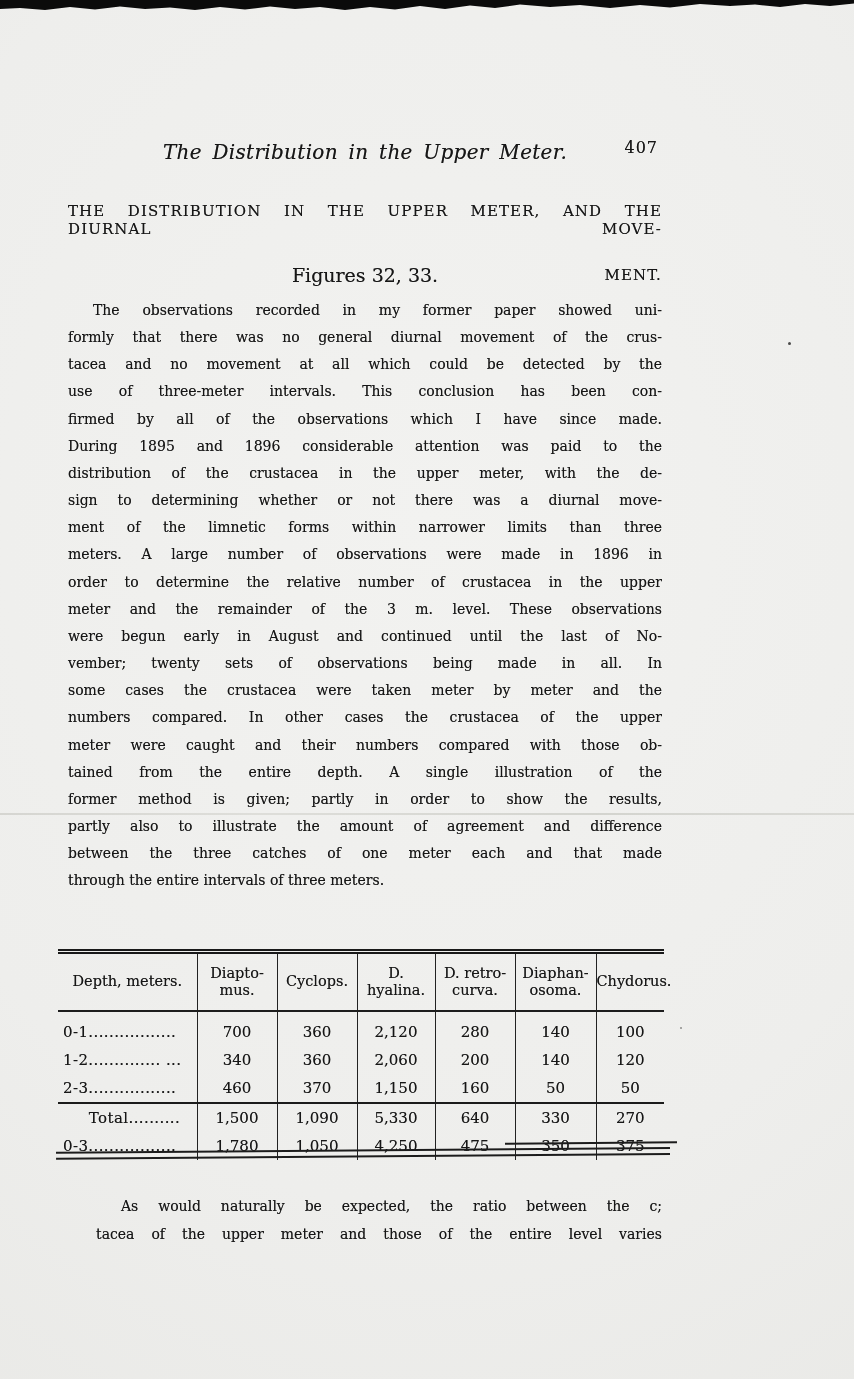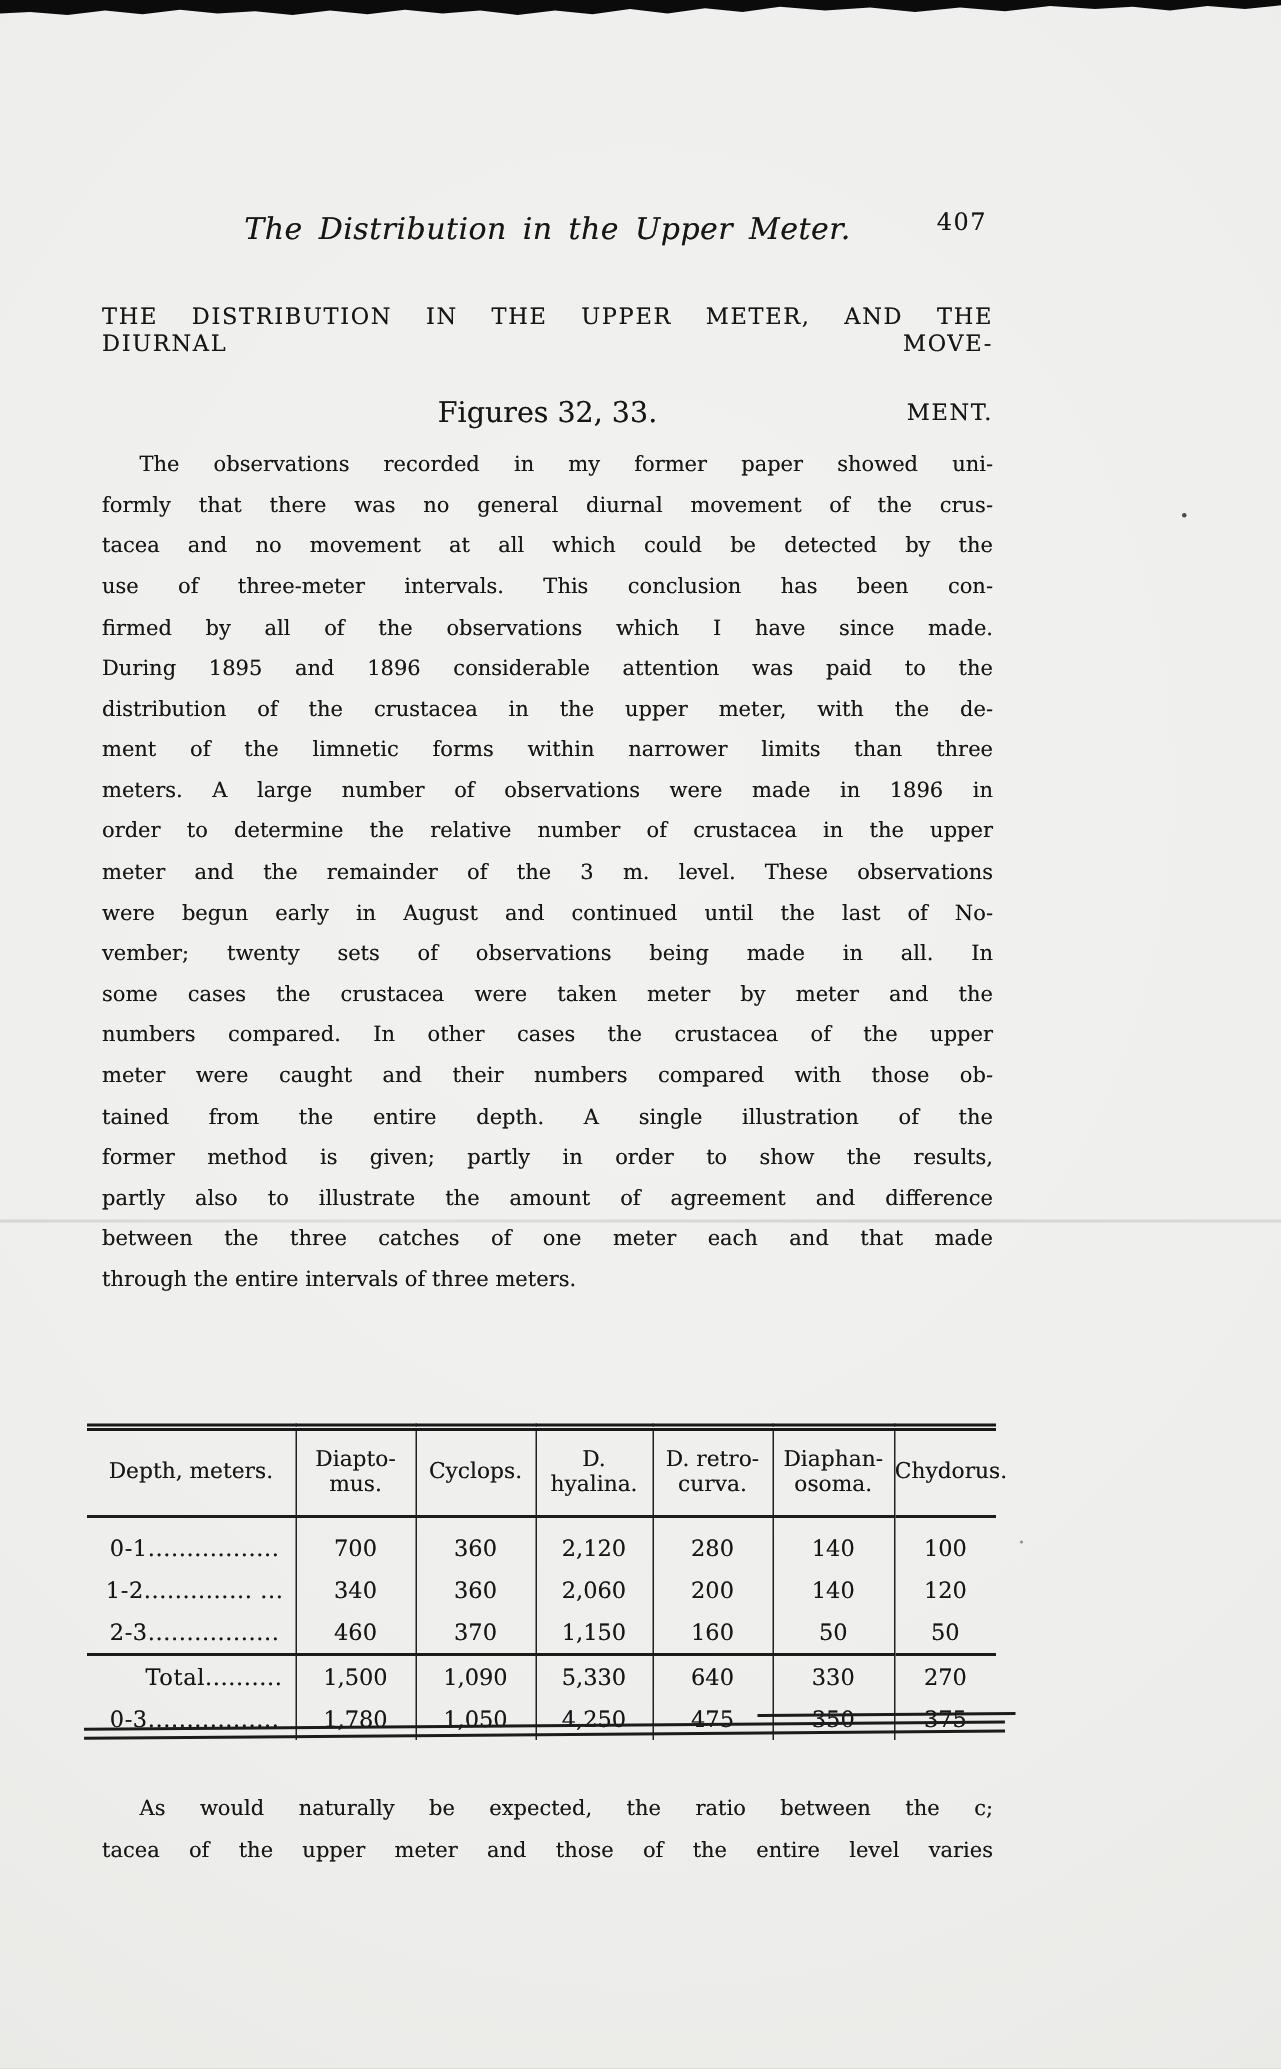--- a/index.html
+++ b/index.html
@@ -64,21 +64,21 @@
 
   
   .para {
     position: absolute;
     left: 68px; width: 594px;
     font-size: 14px;
   }
   #para1 { top: 297px; }
   #para1 .jline { line-height: 27.15px; }
   #para2 { top: 1192px; }
-  #para2 .jline { line-height: 28px; }
+  #para2 .jline { line-height: 28px; margin-left: 28px; }
   .jline { text-align: justify; text-align-last: justify; }
   #para1 .jline:first-child, #para2 .jline:first-child { text-indent: 25px; }
   #para1 .jline:last-child { text-align-last: left; }
 
   
   .scan-line {
     position: absolute;
     top: 813px; left: 0; width: 854px; height: 2px;
     background: linear-gradient(90deg, #cfcfca 0%, #d9d9d4 30%, #cccdc7 70%, #d4d4cf 100%);
     opacity: 0.8;
@@ -120,21 +120,21 @@
     line-height: 1.2;
     border-bottom: 2px solid #1d1d1d;
   }
   .data-table td {
     height: 28px;
     font-size: 15px;
     vertical-align: middle;
   }
   .data-table tbody tr:first-child td { padding-top: 6px; }
   .data-table td.depth {
-    text-align: center;
+    text-align: left;
     padding-left: 5px;
     overflow: hidden;
     white-space: nowrap;
     letter-spacing: 0.4px;
   }
   .data-table td.num { text-align: center; }
   .data-table tbody tr:nth-child(4) td { border-top: 2px solid #1b1b1b; }
 
   
   .bottom-rule {
@@ -179,20 +179,21 @@
   <div class="figures">Figures 32, 33.</div>
 
   <div class="para" id="para1">
       <div class="jline">The observations recorded in my former paper showed uni-</div>
       <div class="jline">formly that there was no general diurnal movement of the crus-</div>
       <div class="jline">tacea and no movement at all which could be detected by the</div>
       <div class="jline">use of three-meter intervals. This conclusion has been con-</div>
       <div class="jline">firmed by all of the observations which I have since made.</div>
       <div class="jline">During 1895 and 1896 considerable attention was paid to the</div>
       <div class="jline">distribution of the crustacea in the upper meter, with the de-</div>
+      <div class="jline">sign to determining whether or not there was a diurnal move-</div>
       <div class="jline">ment of the limnetic forms within narrower limits than three</div>
       <div class="jline">meters. A large number of observations were made in 1896 in</div>
       <div class="jline">order to determine the relative number of crustacea in the upper</div>
       <div class="jline">meter and the remainder of the 3 m. level. These observations</div>
       <div class="jline">were begun early in August and continued until the last of No-</div>
       <div class="jline">vember; twenty sets of observations being made in all. In</div>
       <div class="jline">some cases the crustacea were taken meter by meter and the</div>
       <div class="jline">numbers compared. In other cases the crustacea of the upper</div>
       <div class="jline">meter were caught and their numbers compared with those ob-</div>
       <div class="jline">tained from the entire depth. A single illustration of the</div>

